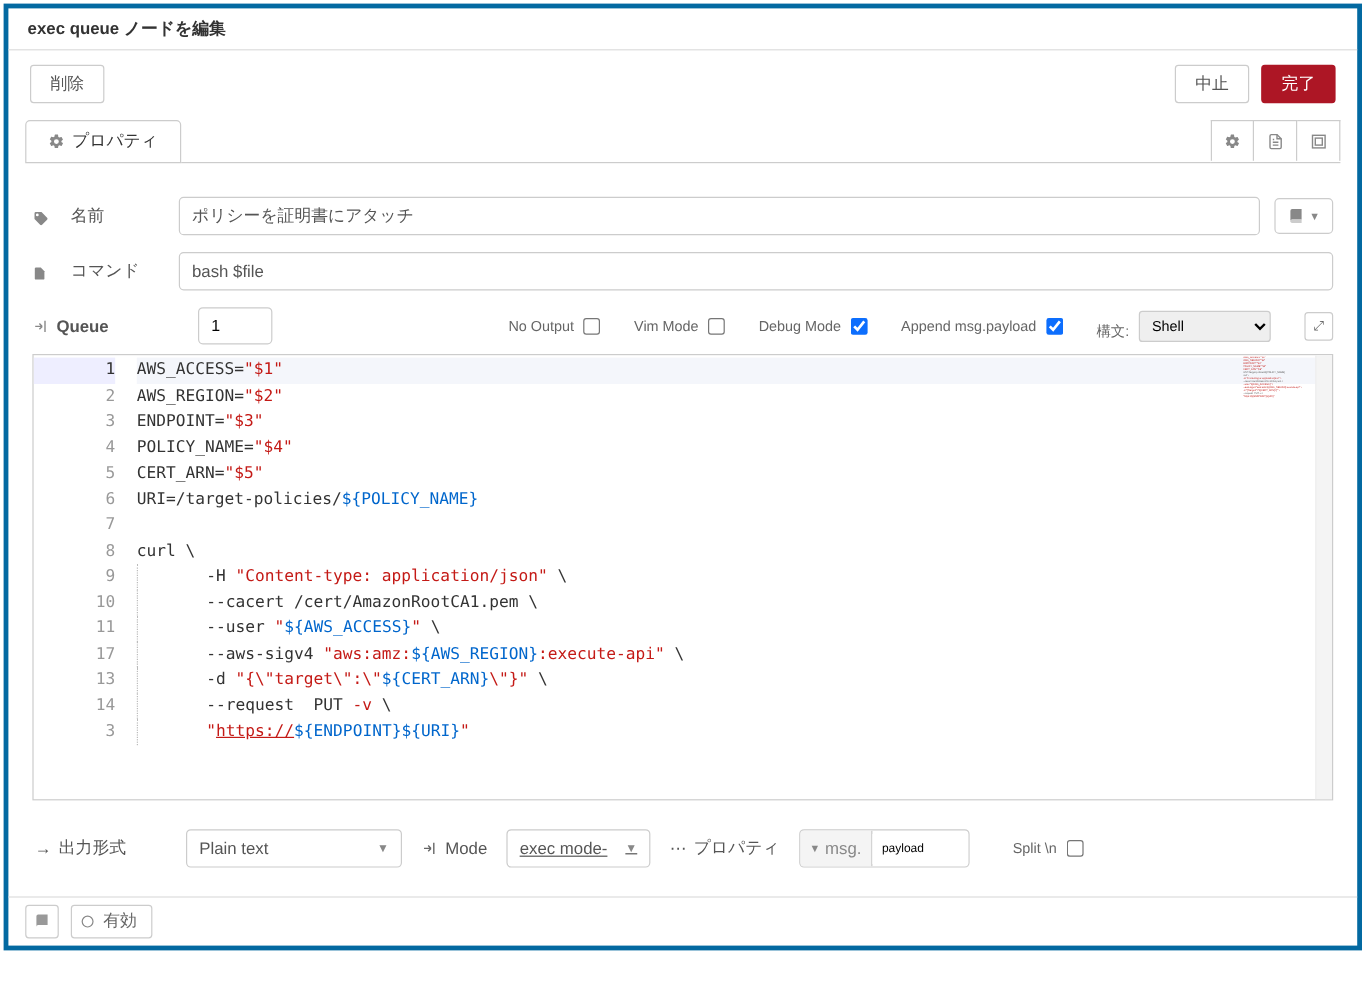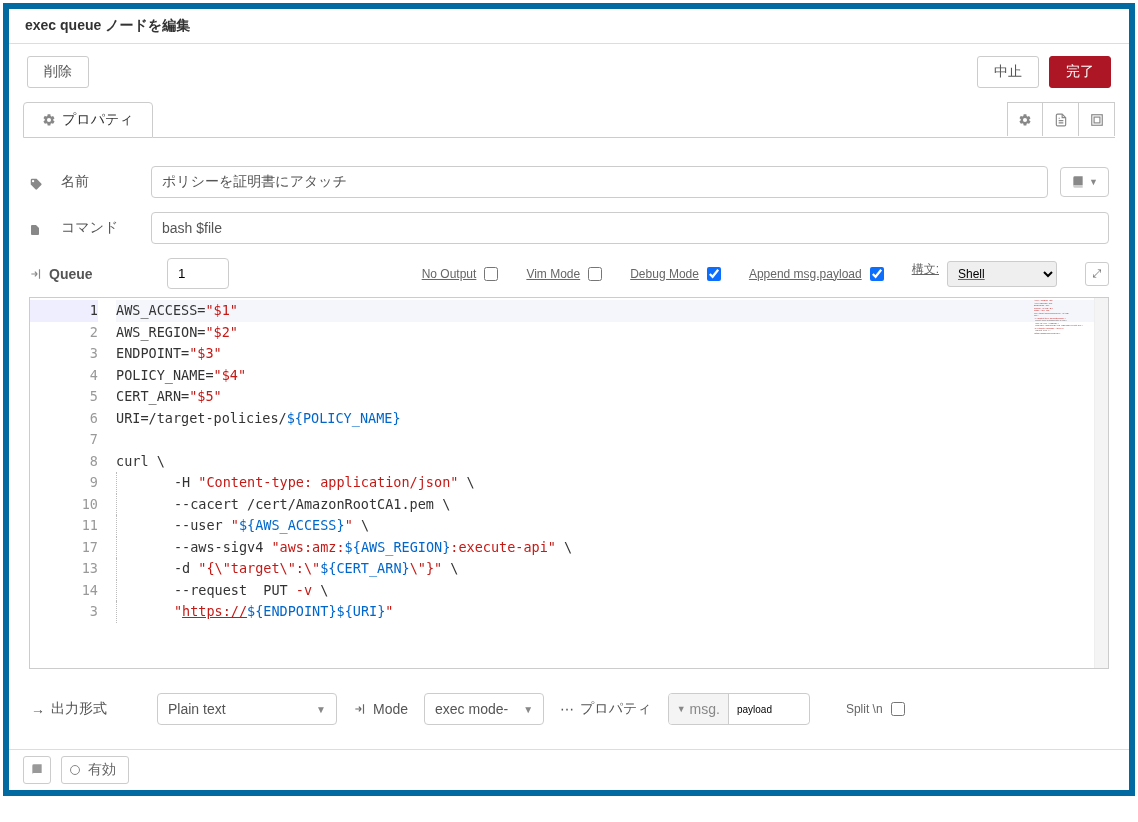--- a/index.html
+++ b/index.html
@@ -1,17 +1,17 @@
 <!DOCTYPE html>
 <html><head>
 <meta charset="utf-8">
 <style>
 * { box-sizing: border-box; margin: 0; padding: 0; }
 body { font-family: "Helvetica Neue", Arial, sans-serif; font-size: 14px; color: #333; background: #fff; }
-.panel { border: 6px solid #0369a1; margin: 3px; }
+.panel { border: 4px solid #0369a1; margin: 3px; }
 .header { padding: 8px 16px; border-bottom: 1px solid #ddd; font-weight: bold; font-size: 14px; }
 .header b { font-weight: bold; }
 .toolbar { display: flex; justify-content: space-between; padding: 12px 18px 14px; }
 .btn { padding: 6px 16px; border: 1px solid #ccc; background: #fff; border-radius: 3px; cursor: pointer; font-size: 14px; color: #555; }
 .btn-danger { background: #ad1625; color: #fff; border-color: #ad1625; }
 .btn-group-right { display: flex; gap: 10px; }
 .tabs { display: flex; padding: 0 14px; align-items: stretch; }
 .tab { padding: 8px 18px; border: 1px solid #ccc; border-radius: 4px 4px 0 0; display: flex; align-items: center; gap: 6px; background: #fff; cursor: pointer; position: relative; z-index: 2; }
 .tab-spacer { flex: 1; border-bottom: 1px solid #ccc; }
 .tab-icons-right { display: flex; border-bottom: 1px solid #ccc; padding-bottom: 0; }
@@ -20,21 +20,21 @@
 .form-body { padding: 28px 20px 10px; }
 .form-row { display: flex; align-items: center; margin-bottom: 14px; gap: 12px; }
 .form-label { width: 110px; display: flex; align-items: flex-end; gap: 18px; color: #555; font-size: 14px; }
 .form-label .ic { width: 14px; display: inline-block; text-align: center; }
 input[type=text].field { flex: 1; padding: 7px 10px; border: 1px solid #ccc; border-radius: 4px; font-size: 14px; color: #555; }
 input[type=text].field-sm { width: 62px; padding: 7px 10px; border: 1px solid #ccc; border-radius: 4px; }
 .tag-btn { padding: 7px 10px; border: 1px solid #ccc; border-radius: 4px; display: flex; align-items: center; gap: 4px; cursor: pointer; }
 .opts-row { display: flex; align-items: center; gap: 28px; padding-left: 0; margin-bottom: 8px; }
 .opts-row .left { width: 110px; display: flex; align-items: center; gap: 6px; font-weight: bold; }
 .opts-row .right { flex: 1; display: flex; align-items: center; justify-content: flex-end; gap: 28px; font-size: 12px; color: #666; }
-.chk { display: flex; align-items: flex-start; gap: 8px; text-decoration: underline; }
+.chk { display: flex; align-items: flex-end; gap: 8px; }
 input[type=checkbox] { width: 14px; height: 14px; accent-color: #0d6efd; }
 select.sel { padding: 4px 6px; border: 1px solid #ccc; border-radius: 3px; font-size: 12px; min-width: 110px; }
 .exp-btn { width: 24px; height: 24px; border: 1px solid #ccc; border-radius: 3px; display: flex; align-items: center; justify-content: center; cursor: pointer; font-size: 11px; }
 .editor-wrap { border: 1px solid #ccc; margin: 4px 0 20px; position: relative; }
 .editor { display: flex; font-family: Menlo, Consolas, monospace; font-size: 13.5px; line-height: 21.5px; height: 370px; overflow: hidden; }
 .gutter { width: 86px; text-align: right; padding-right: 18px; color: #999; padding-top: 2px; user-select: none; }
 .gutter div { height: 21.5px; }
 .gutter .active { color: #333; background: #eef; }
 .code { flex: 1; padding-top: 2px; white-space: pre; color: #333; }
 .code div { height: 21.5px; }
@@ -45,21 +45,21 @@
 .s-par { color: #0066cc; }
 .s-cmd { color: #333; }
 .s-op  { color: #c41a16; }
 .s-url { color: #c41a16; text-decoration: underline; text-decoration-color: #c41a16; }
 .minimap { position: absolute; top: 1px; right: 18px; width: 56px; height: 40px; font-size: 2px; line-height: 2.5px; color: #555; white-space: pre; overflow: hidden; }
 .scrollbar-v { position: absolute; right: 0; top: 0; bottom: 0; width: 14px; background: #f4f4f4; border-left: 1px solid #eee; }
 .bottom-row { display: flex; align-items: center; gap: 16px; padding: 4px 2px 14px; }
 .bot-label { display: flex; align-items: center; gap: 6px; color: #555; min-width: 110px; }
 .bot-select { padding: 7px 10px; border: 1px solid #ccc; border-radius: 4px; min-width: 180px; font-size: 14px; color: #555; display: flex; justify-content: space-between; align-items: center; cursor: pointer; }
 .bot-select .car { color: #888; font-size: 10px; }
-.bot-select-sm { min-width: 120px; }
+.bot-select-sm { min-width: 120px; text-decoration: underline; }
 .prop-input { display: flex; align-items: center; border: 1px solid #ccc; border-radius: 4px; overflow: hidden; }
 .prop-input .pre { background: #f4f4f4; padding: 7px 8px; border-right: 1px solid #ccc; color: #888; display: flex; align-items: center; gap: 4px; }
 .prop-input input { border: none; padding: 7px 8px; width: 80px; font-size: 10px; }
 .split-chk { display: flex; align-items: center; gap: 8px; font-size: 12px; color: #666; margin-left: 20px; }
 .footer { border-top: 1px solid #ddd; padding: 6px 14px; display: flex; align-items: center; gap: 10px; }
 .footer-ic { width: 28px; height: 28px; border: 1px solid #ccc; border-radius: 3px; display: flex; align-items: center; justify-content: center; cursor: pointer; color: #888; }
 .enabled { display: flex; align-items: center; gap: 8px; border: 1px solid #ccc; border-radius: 3px; padding: 4px 12px 4px 8px; cursor: pointer; color: #666; }
 .circle { width: 10px; height: 10px; border: 1px solid #888; border-radius: 50%; display: inline-block; }
 svg { display: block; }
 </style>

